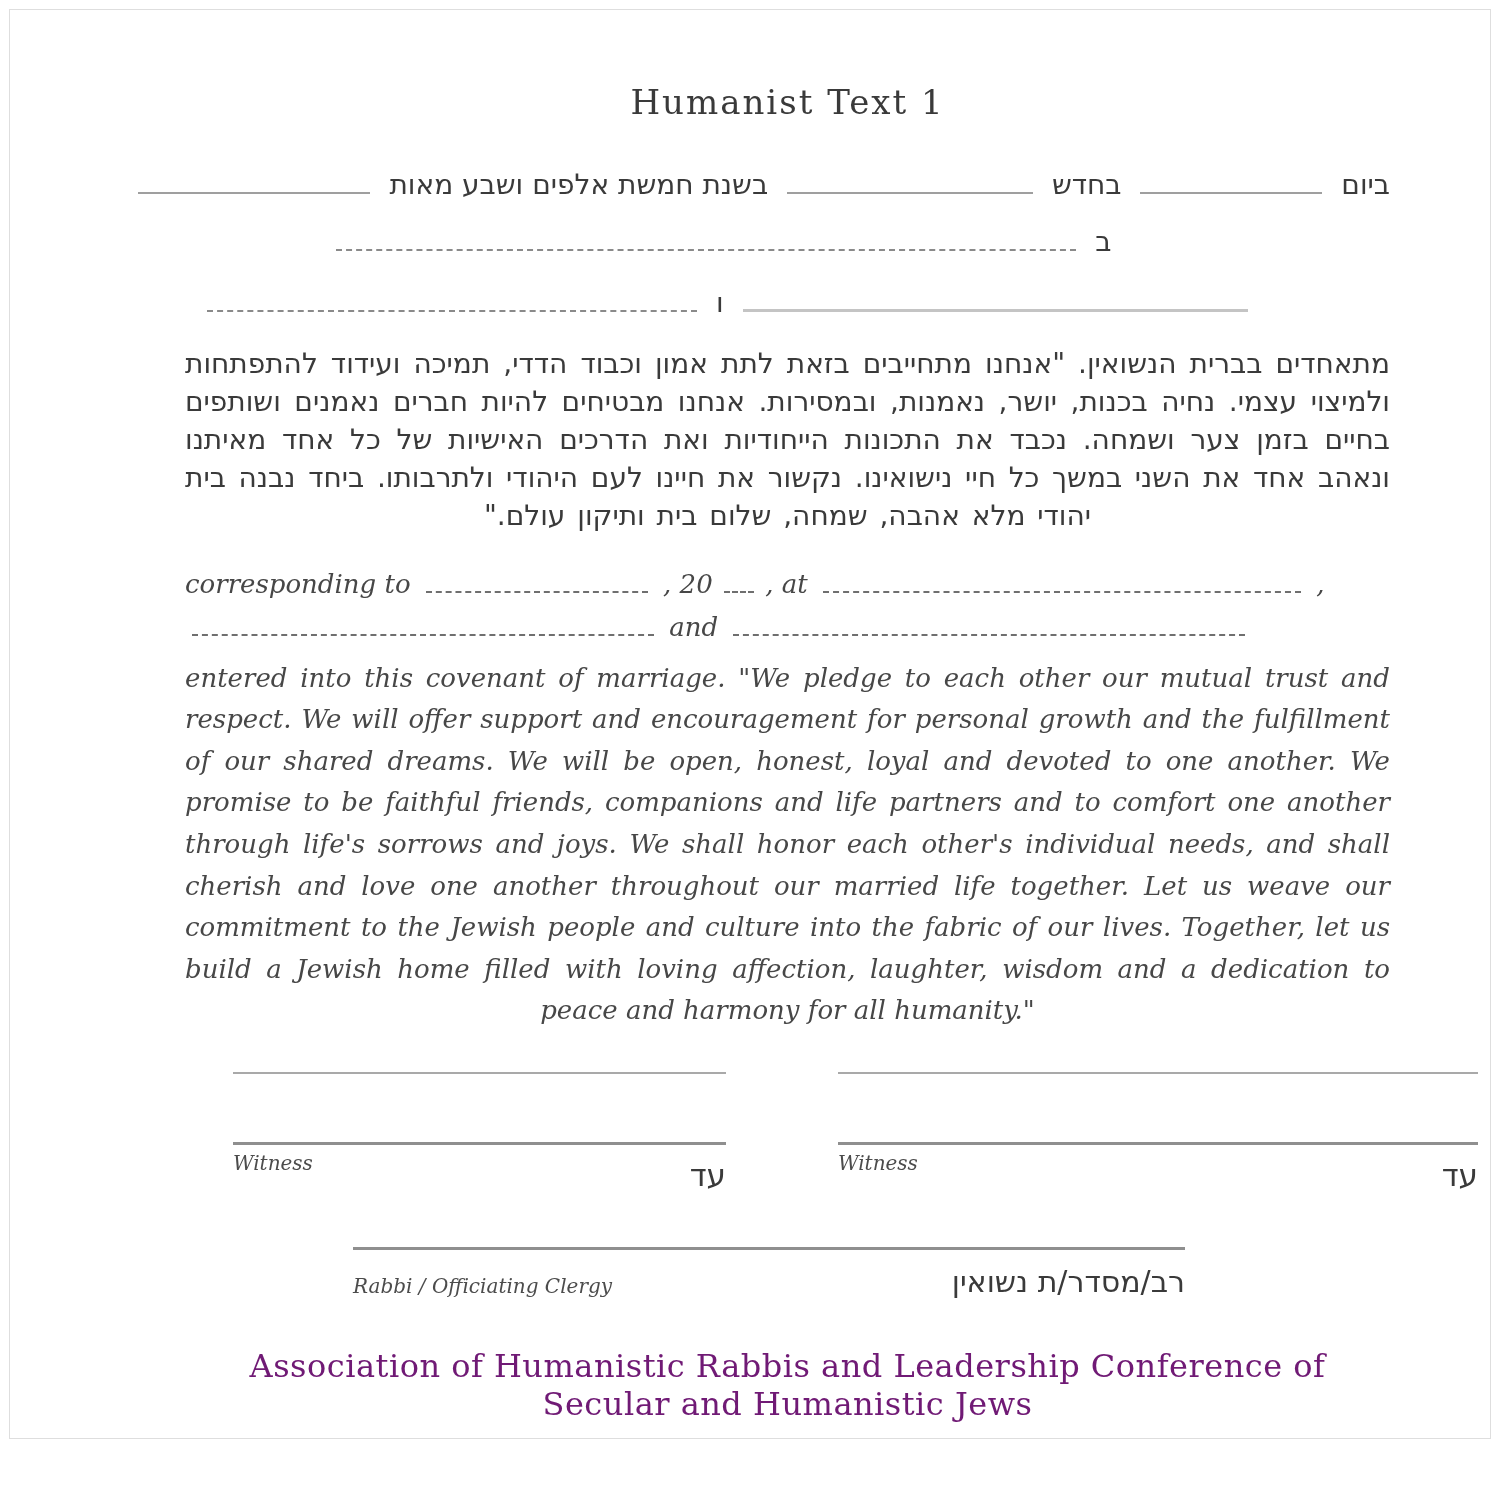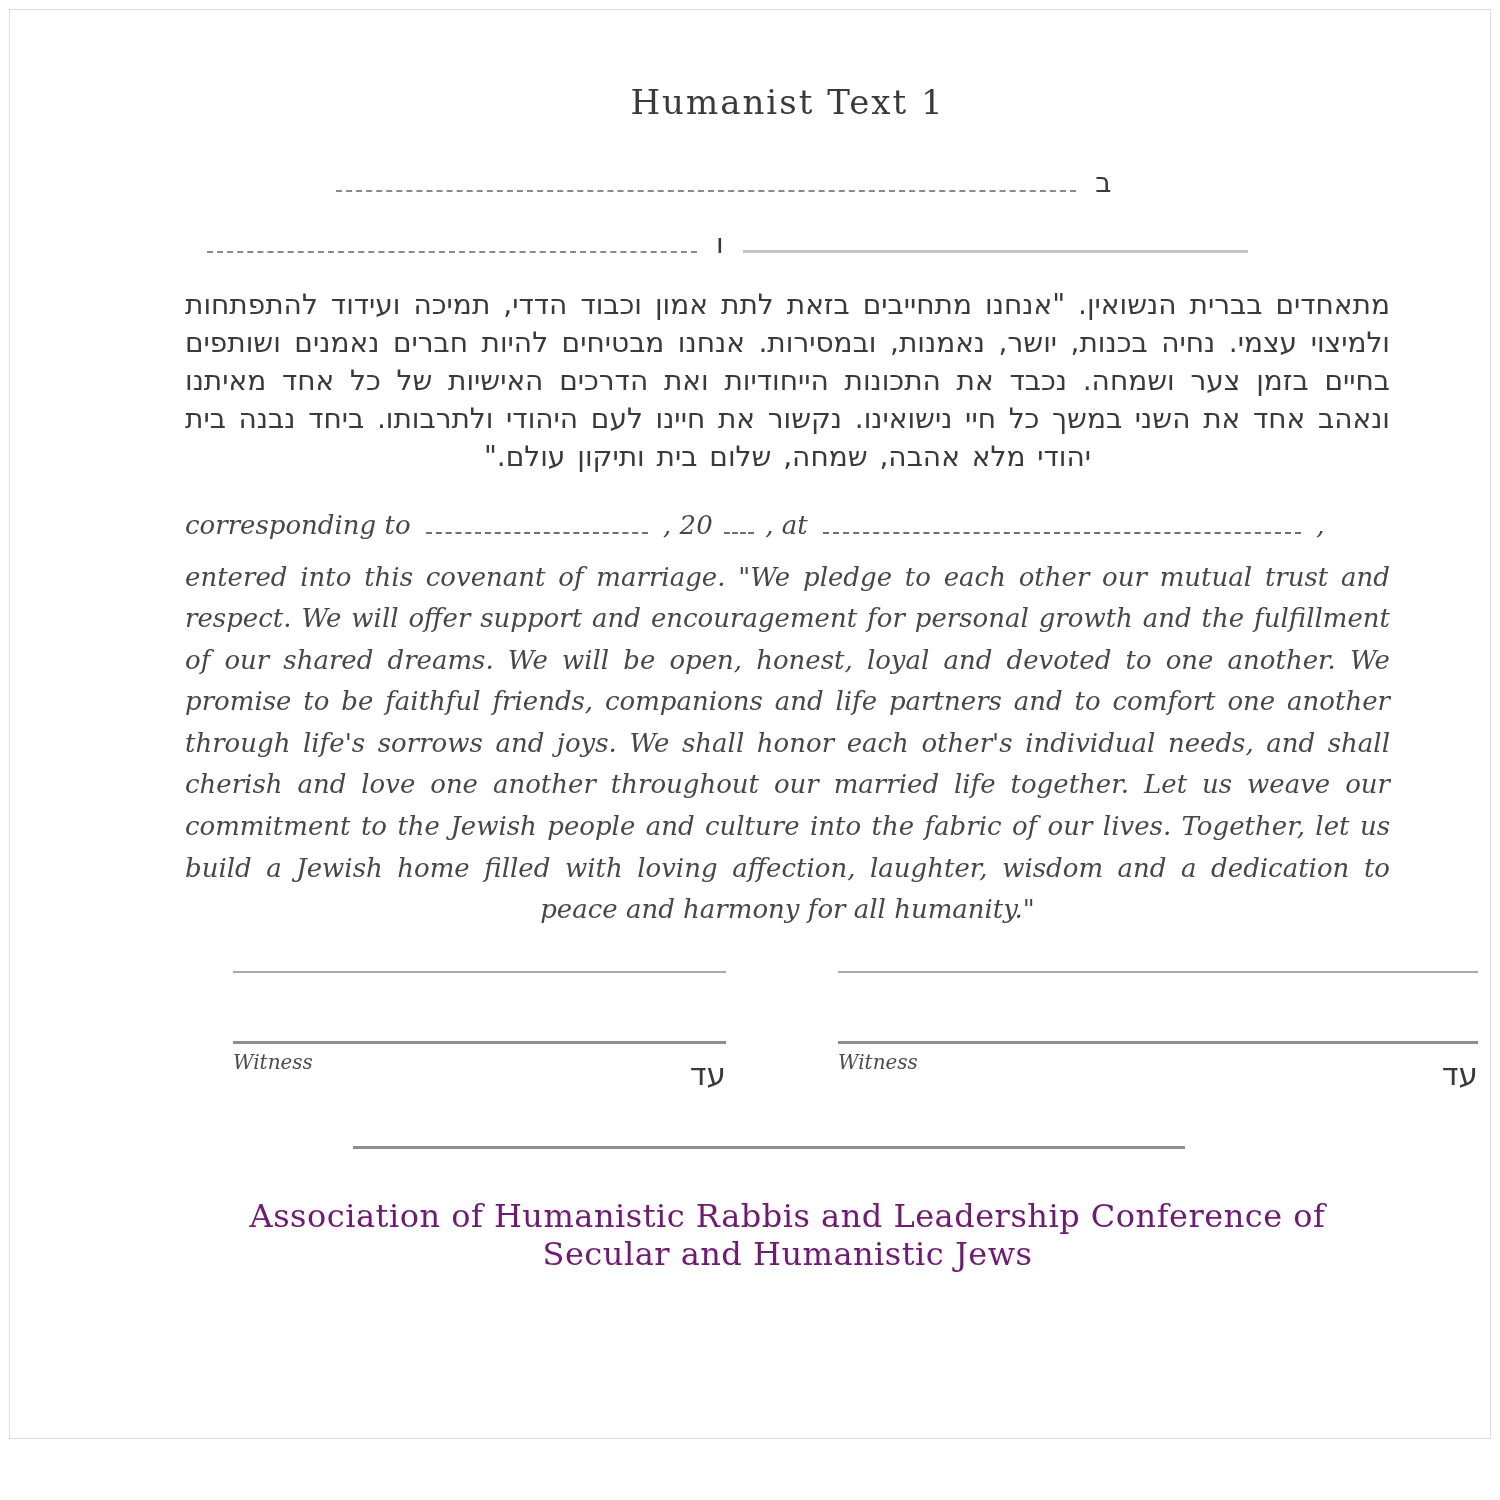--- a/index.html
+++ b/index.html
@@ -169,20 +169,28 @@
 </head>
 <body>
 
 <div class="page">
   <div class="frame"></div>
 
   <div class="content">
 
     <h1 class="title">Humanist Text 1</h1>
 
+    <div class="heb heb-row1">
+      <span>ביום</span>
+      <span class="hbl w1"></span>
+      <span>בחדש</span>
+      <span class="hbl w2"></span>
+      <span>בשנת חמשת אלפים ושבע מאות</span>
+      <span class="hbl w3"></span>
+    </div>
 
     <div class="heb heb-b-line">
       <span>ב</span>
       <span class="hbl dash"></span>
     </div>
 
     <div class="heb heb-names-line">
       <span class="hbl lite nb1"></span>
       <span>ו</span>
       <span class="hbl dash nb2"></span>
@@ -194,20 +202,25 @@
     <div class="eng eng-fill">
       <span>corresponding to</span>
       <span class="ebl e3"></span>
       <span>, 20</span>
       <span class="ebl esm"></span>
       <span> , at</span>
       <span class="ebl e4"></span>
       <span>,</span>
     </div>
 
+    <div class="eng eng-fill eng-and-line">
+      <span class="ebl e5"></span>
+      <span>and</span>
+      <span class="ebl e6"></span>
+    </div>
 
     <p class="eng eng-par">entered into this covenant of marriage. "We pledge to each other our mutual trust and respect. We will offer support and encouragement for personal growth and the fulfillment of our shared dreams. We will be open, honest, loyal and devoted to one another. We promise to be faithful friends, companions and life partners and to comfort one another through life's sorrows and joys. We shall honor each other's individual needs, and shall cherish and love one another throughout our married life together. Let us weave our commitment to the Jewish people and culture into the fabric of our lives. Together, let us build a Jewish home filled with loving affection, laughter, wisdom and a dedication to peace and harmony for all humanity."</p>
 
     <div class="sig-grid">
       <div class="sig-col-l">
         <div class="sig-line"></div>
       </div>
       <div class="sig-col-r">
         <div class="sig-line"></div>
       </div>
@@ -223,18 +236,22 @@
       <div class="sig-col-r">
         <div class="wit-rule">
           <span class="wit-label">Witness</span>
           <span class="wit-heb">עד</span>
         </div>
       </div>
     </div>
 
     <div class="rabbi-block">
       <div class="rabbi-rule"></div>
+      <div class="rabbi-row">
+        <span class="rabbi-label">Rabbi / Officiating Clergy</span>
+        <span class="rabbi-heb">רב/מסדר/ת נשואין</span>
+      </div>
     </div>
 
     <div class="footer">Association of Humanistic Rabbis and Leadership Conference of Secular and Humanistic Jews</div>
 
   </div>
 </div>
 
 </body></html>

